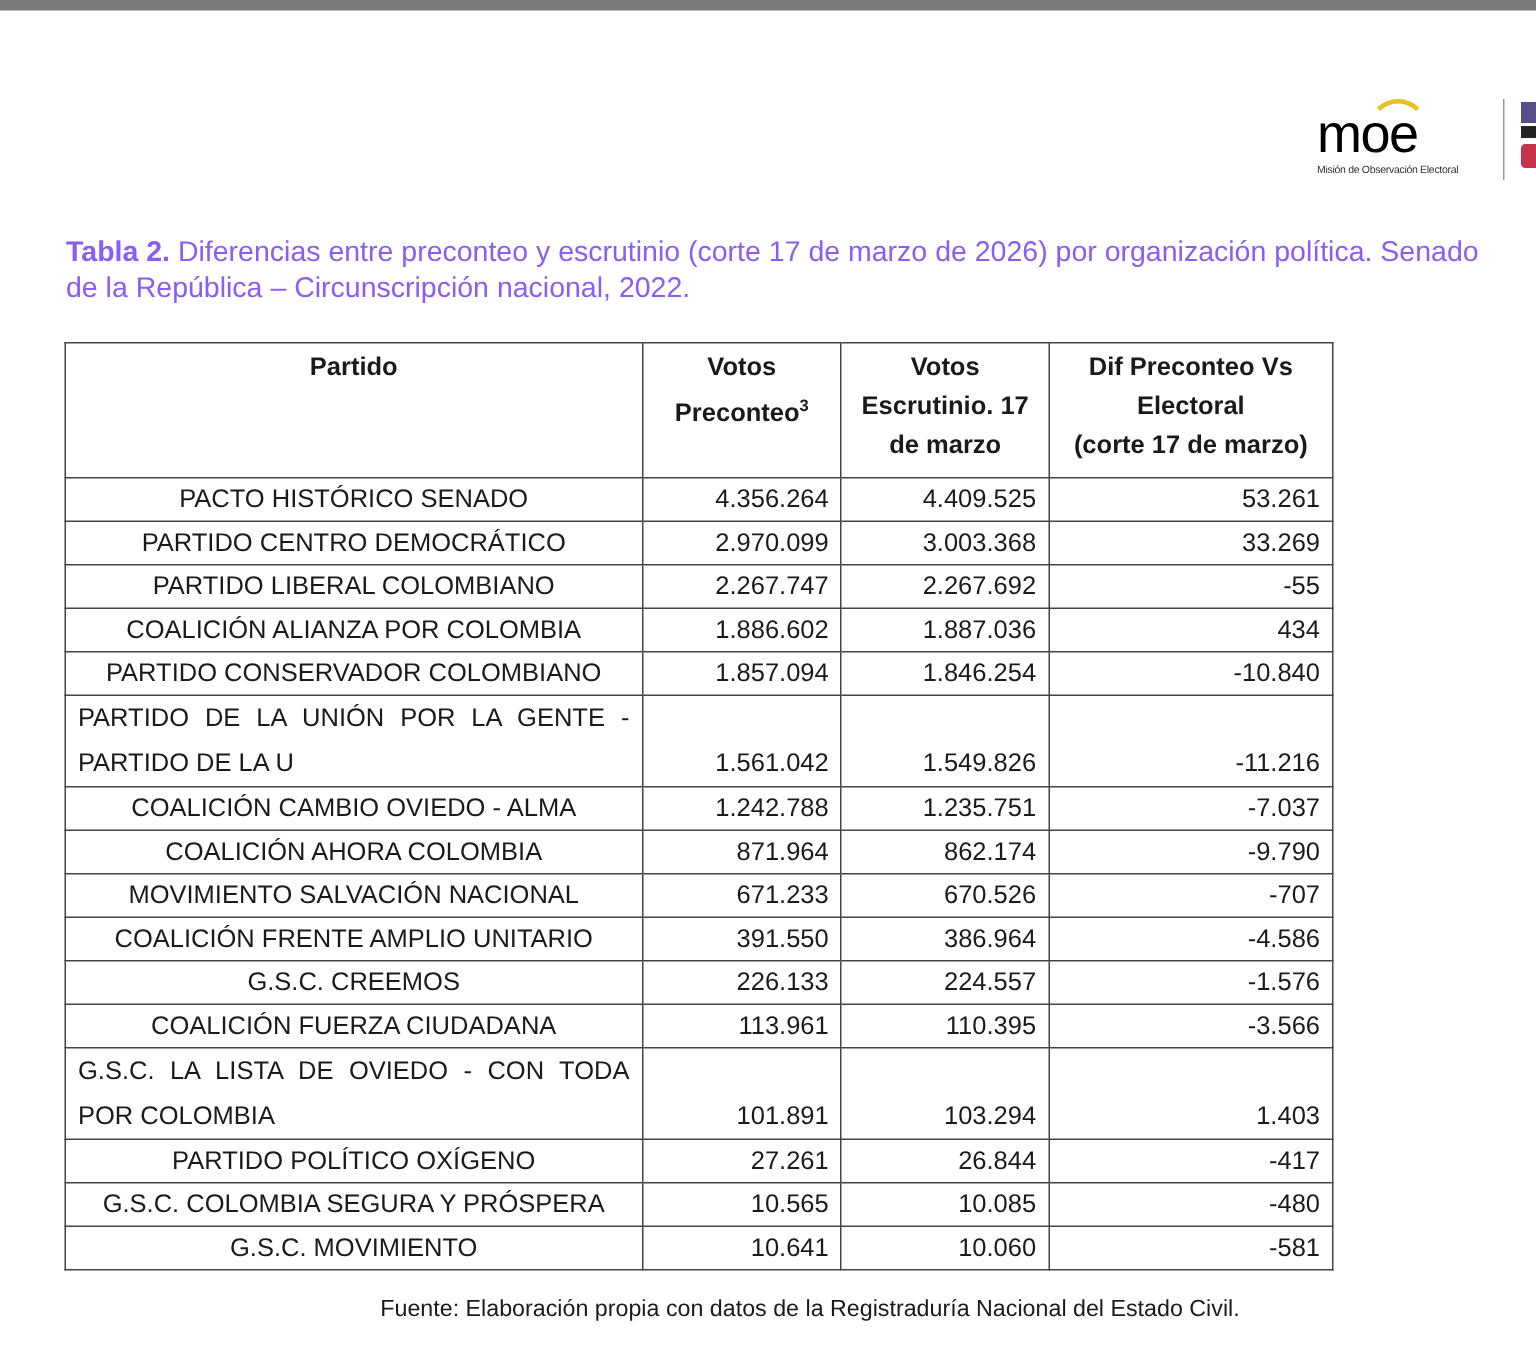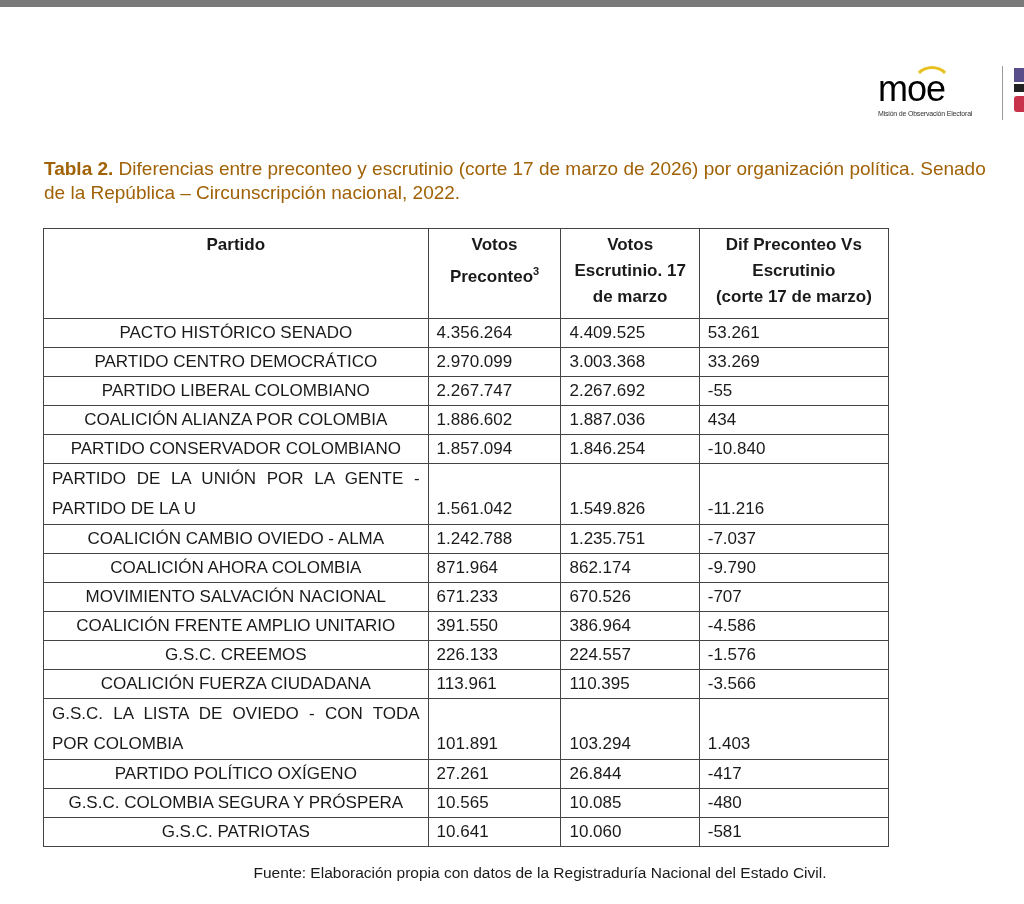--- a/index.html
+++ b/index.html
@@ -12,28 +12,28 @@
   .logo .moe { position: absolute; left: 6px; top: 6px; font-size: 36px; color: #000000; letter-spacing: -1px; font-family: "Liberation Sans", sans-serif; }
   .logo .arc { position: absolute; left: 40px; top: 4px; width: 34px; height: 34px; border-radius: 50%;
     border-top: 3px solid #e8c020; border-left: 3px solid transparent; border-right: 3px solid transparent; border-bottom: 3px solid transparent; }
   .logo .tagline { position: absolute; left: 6px; top: 48px; font-size: 7px; color: #333; white-space: nowrap; letter-spacing: -0.2px; }
   .logo .divider { position: absolute; left: 130px; top: 4px; width: 1px; height: 54px; background: #999; }
   .logo .cube { position: absolute; left: 142px; top: 6px; width: 12px; height: 48px; }
   .logo .cube .c1 { position: absolute; left: 0; top: 0; width: 12px; height: 14px; background: #5a4e8a; }
   .logo .cube .c2 { position: absolute; left: 0; top: 16px; width: 12px; height: 8px; background: #222; }
   .logo .cube .c3 { position: absolute; left: 0; top: 28px; width: 12px; height: 16px; background: #c8324a; border-radius: 3px; }
 
-  .caption { position: absolute; left: 44px; top: 157px; width: 950px; font-size: 19px; line-height: 24px; color: #a16207; }
+  .caption { position: absolute; left: 44px; top: 157px; width: 950px; font-size: 19px; line-height: 24px; color: #8b5cf6; }
   .caption b { font-weight: bold; }
 
   table.data { position: absolute; left: 43px; top: 228px; border-collapse: collapse; width: 846px; font-size: 17px; }
   table.data th, table.data td { border: 1.6px solid #444; }
   table.data th { font-weight: bold; text-align: center; vertical-align: top; line-height: 26px; padding: 3px 4px 6px 4px; height: 80px; }
   table.data td { height: 28px; padding: 0 8px; line-height: 28px; }
-  table.data td.num { text-align: left; vertical-align: bottom; }
+  table.data td.num { text-align: right; vertical-align: bottom; }
   table.data td.name { text-align: center; vertical-align: bottom; }
   table.data tr.tall td { height: 60px; line-height: 30px; }
   table.data tr.tall td.name { text-align: justify; text-align-last: left; vertical-align: middle; }
   col.c-name { width: 440px; }
   col.c-pre { width: 141px; }
   col.c-esc { width: 148px; }
   col.c-dif { width: 212px; }
   sup { font-size: 11px; }
   .source { position: absolute; left: 0; top: 864px; width: 1080px; text-align: center; font-size: 15.5px; color: #1a1a1a; }
 </style>
@@ -72,21 +72,21 @@
         <span>Votos</span><br>
         <span>Preconteo</span><sup>3</sup>
       </th>
       <th>
         <span>Votos</span><br>
         <span>Escrutinio. 17</span><br>
         <span>de marzo</span>
       </th>
       <th>
         <span>Dif Preconteo Vs</span><br>
-        <span>Escrutinio</span><br>
+        <span>Electoral</span><br>
         <span>(corte 17 de marzo)</span>
       </th>
     </tr>
   </thead>
   <tbody id="tbody">
       <tr>
         <td class="name">PACTO HISTÓRICO SENADO</td>
         <td class="num">4.356.264</td>
         <td class="num">4.409.525</td>
         <td class="num">53.261</td>
@@ -169,21 +169,21 @@
         <td class="num">26.844</td>
         <td class="num">-417</td>
       </tr>
       <tr>
         <td class="name">G.S.C.  COLOMBIA SEGURA Y PRÓSPERA</td>
         <td class="num">10.565</td>
         <td class="num">10.085</td>
         <td class="num">-480</td>
       </tr>
       <tr>
-        <td class="name">G.S.C.  PATRIOTAS</td>
+        <td class="name">G.S.C.  MOVIMIENTO</td>
         <td class="num">10.641</td>
         <td class="num">10.060</td>
         <td class="num">-581</td>
       </tr>
     </tbody>
 </table>
 
 <div class="source">Fuente: Elaboración propia con datos de la Registraduría Nacional del Estado Civil.</div>
 
 </body></html>

